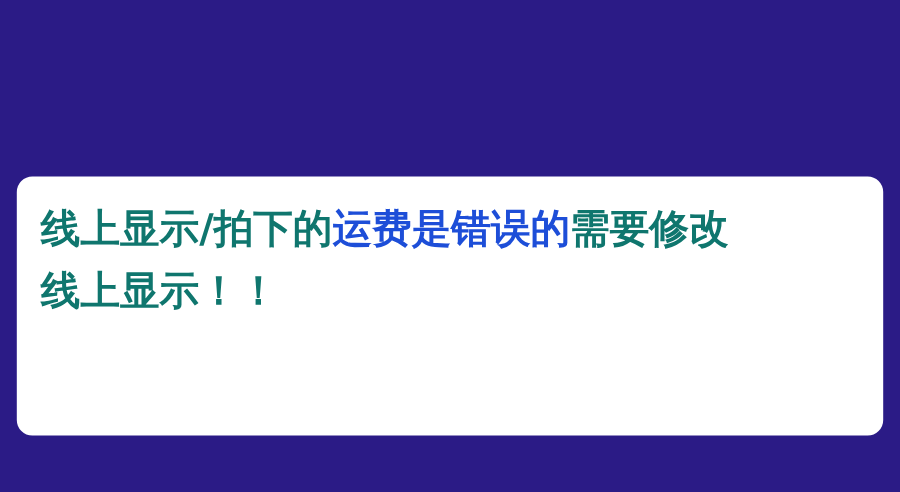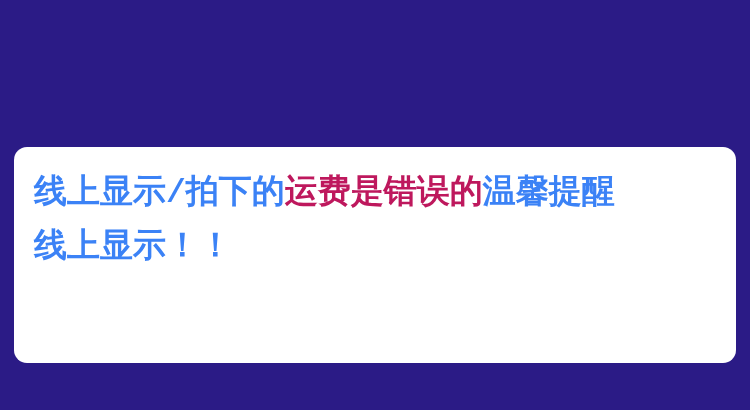--- a/index.html
+++ b/index.html
@@ -67,34 +67,34 @@
   .msg-line {
     font-family: "DejaVu Sans", "Liberation Sans", sans-serif;
     font-size: 33px;
     font-weight: bold;
     line-height: 51px;
     white-space: nowrap;
     letter-spacing: 0px;
     color: #231680;
   }
 
-  .seg-navy { color: #3b82f6; font-family: Liberation Mono, monospace; }
-  .seg-red  { color: #be185d; }
+  .seg-navy { color: #0f766e; }
+  .seg-red  { color: #1d4ed8; }
 </style>
 </head>
 <body>
 
 <div class="banner">
 
 
   <div class="card">
     <div class="card-body">
 
       <div class="msg-line">
-        <span class="seg-navy">线上显示/拍下的</span><span class="seg-red">运费是错误的</span><span class="seg-navy">温馨提醒</span>
+        <span class="seg-navy">线上显示/拍下的</span><span class="seg-red">运费是错误的</span><span class="seg-navy">需要修改</span>
       </div>
 
 
       <div class="msg-line">
         <span class="seg-navy">线上显示！！</span>
       </div>
 
     </div>
   </div>
 

